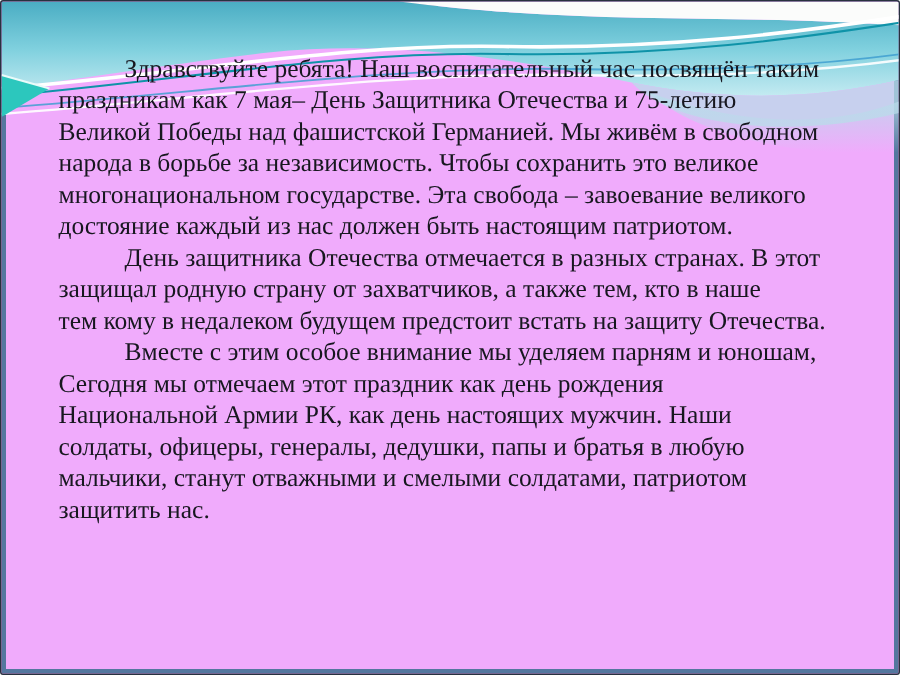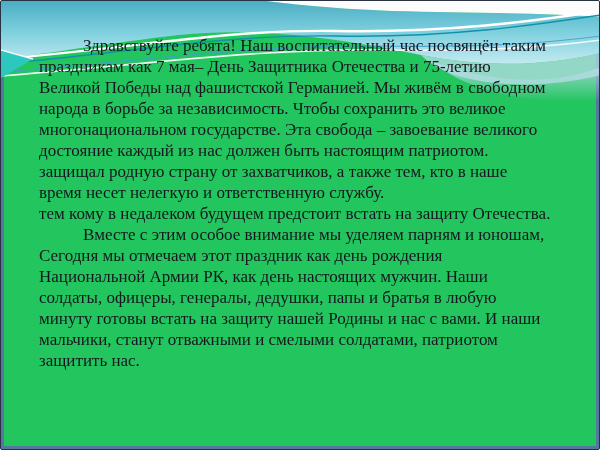--- a/index.html
+++ b/index.html
@@ -1,20 +1,20 @@
 <!DOCTYPE html>
 <html><head>
 <meta charset="utf-8">
 <style>
   html,body{margin:0;padding:0;background:#fff;}
   .slide{
     position:relative;
     width:600px;height:450px;
     box-sizing:border-box;
-    background:#22c55e;
+    background:#f0abfc;
     border:1px solid #27313f;
     box-shadow:inset 0 0 0 3px #54779f;
     border-radius:2px;
     overflow:hidden;
     font-family:"Liberation Serif","DejaVu Serif",serif;
   }
   .header-art{
     position:absolute;top:0;left:0;
     width:600px;height:120px;
     display:block;
@@ -67,25 +67,24 @@
     <path d="M0,49 L32,58" stroke="#eafbfa" stroke-width="1.4" fill="none"></path>
   </svg>
 
   <div class="text-block">
       <div class="line indent">Здравствуйте ребята! Наш воспитательный час посвящён таким</div>
       <div class="line">праздникам как 7 мая– День Защитника Отечества и 75-летию</div>
       <div class="line">Великой Победы над фашистской Германией. Мы живём в свободном</div>
       <div class="line">народа в борьбе за независимость. Чтобы сохранить это великое</div>
       <div class="line">многонациональном государстве. Эта свобода – завоевание великого</div>
       <div class="line">достояние каждый из нас должен быть настоящим патриотом.</div>
+      <div class="line indent">День защитника Отечества отмечается в разных странах. В этот</div>
       <div class="line">защищал родную страну от захватчиков, а также тем, кто в наше</div>
-      <div class="line">время несет нелегкую и ответственную службу.</div>
       <div class="line">тем кому в недалеком будущем предстоит встать на защиту Отечества.</div>
       <div class="line indent">Вместе с этим особое внимание мы уделяем парням и юношам,</div>
       <div class="line">Сегодня мы отмечаем этот праздник как день рождения</div>
       <div class="line">Национальной Армии РК, как день настоящих мужчин. Наши</div>
       <div class="line">солдаты, офицеры, генералы, дедушки, папы и братья в любую</div>
-      <div class="line">минуту готовы встать на защиту нашей Родины и нас с вами. И наши</div>
       <div class="line">мальчики, станут отважными и смелыми солдатами, патриотом</div>
       <div class="line">защитить нас.</div>
     </div>
 
 </div>
 
 </body></html>

